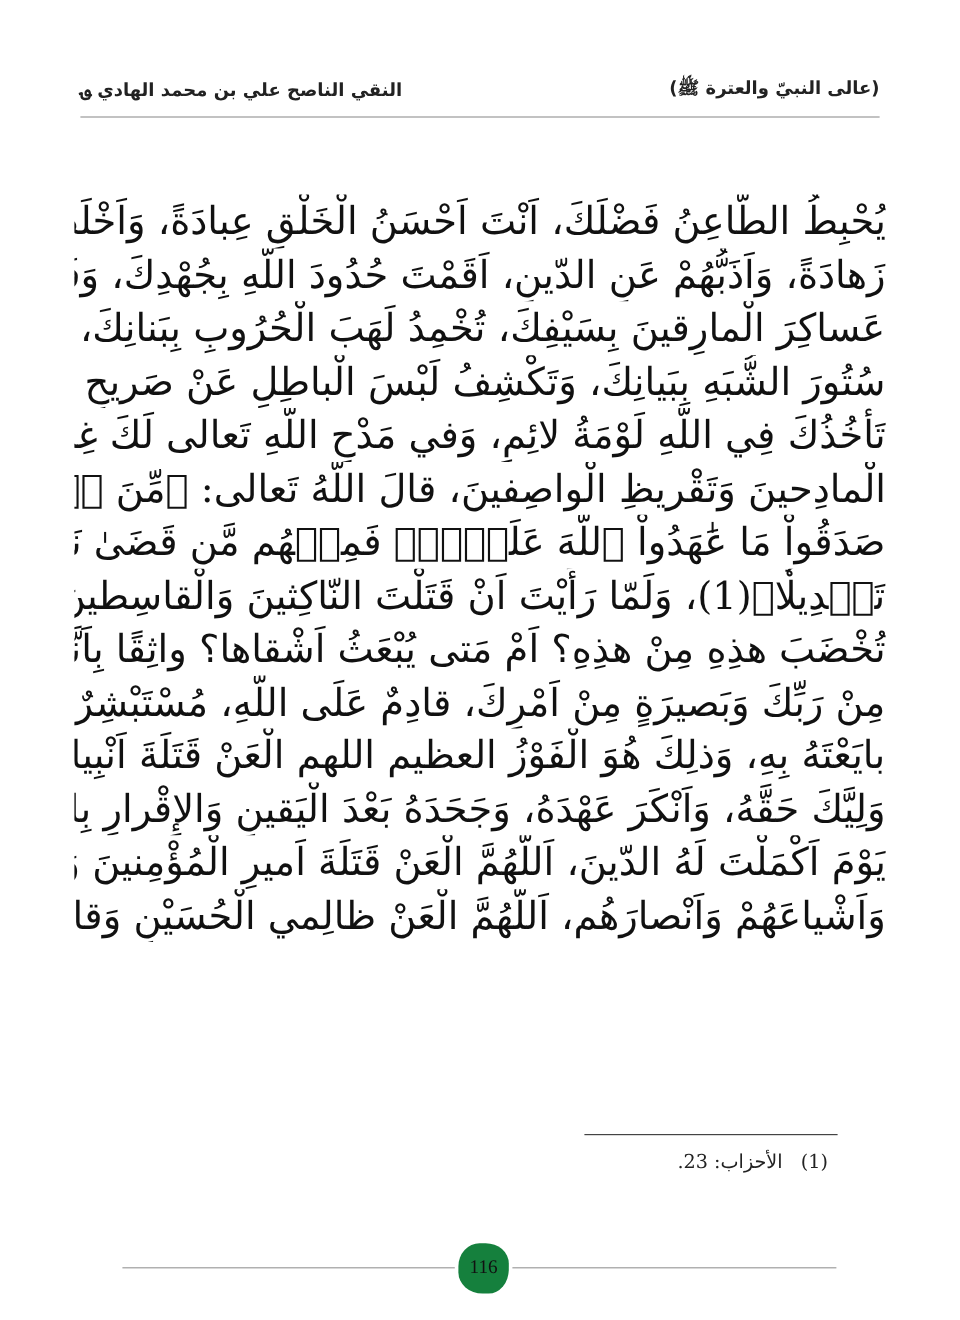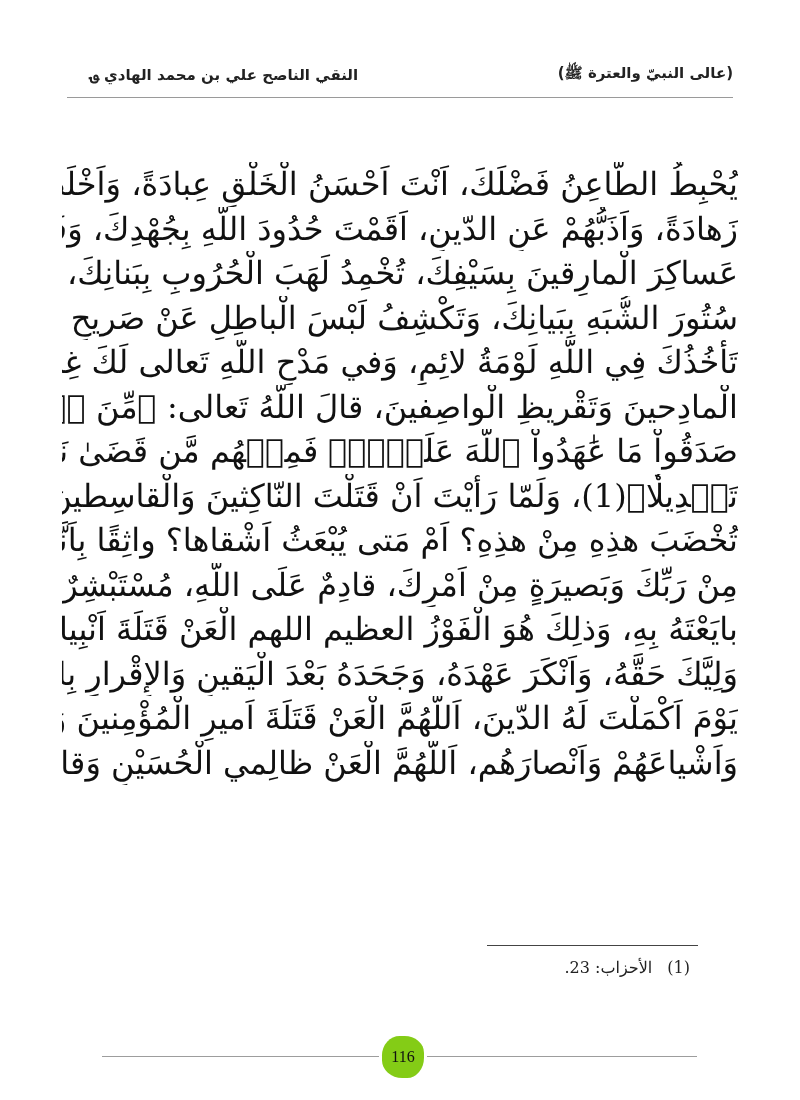--- a/index.html
+++ b/index.html
@@ -27,21 +27,20 @@
       justify-content: space-between;
       align-items: center;
       direction: rtl;
     }
     .header-text {
       font-family: "DejaVu Sans", sans-serif;
       font-size: 15px;
       font-weight: bold;
       color: #222;
       white-space: nowrap;
-      margin-left: 23px;
     }
     .header-rule {
       position: absolute;
       top: 97px;
       left: 67px;
       right: 67px;
       height: 0;
       border-top: 1.5px solid #9a9a9a;
     }
     .body-text {
@@ -101,21 +100,21 @@
       left: 0;
       right: 0;
       border-top: 1.5px solid #9d9d9d;
     }
     .page-number {
       position: absolute;
       left: 280px;
       top: 0;
       width: 42px;
       height: 42px;
-      background: #84cc16;
+      background: #15803d;
       border-radius: 42% 46% 40% 48% / 46% 40% 48% 42%;
       display: flex;
       align-items: center;
       justify-content: center;
       font-family: "Liberation Serif", serif;
       font-size: 16px;
       color: #111;
       box-shadow: 0 0 0 3px #ffffff;
     }
   </style>

